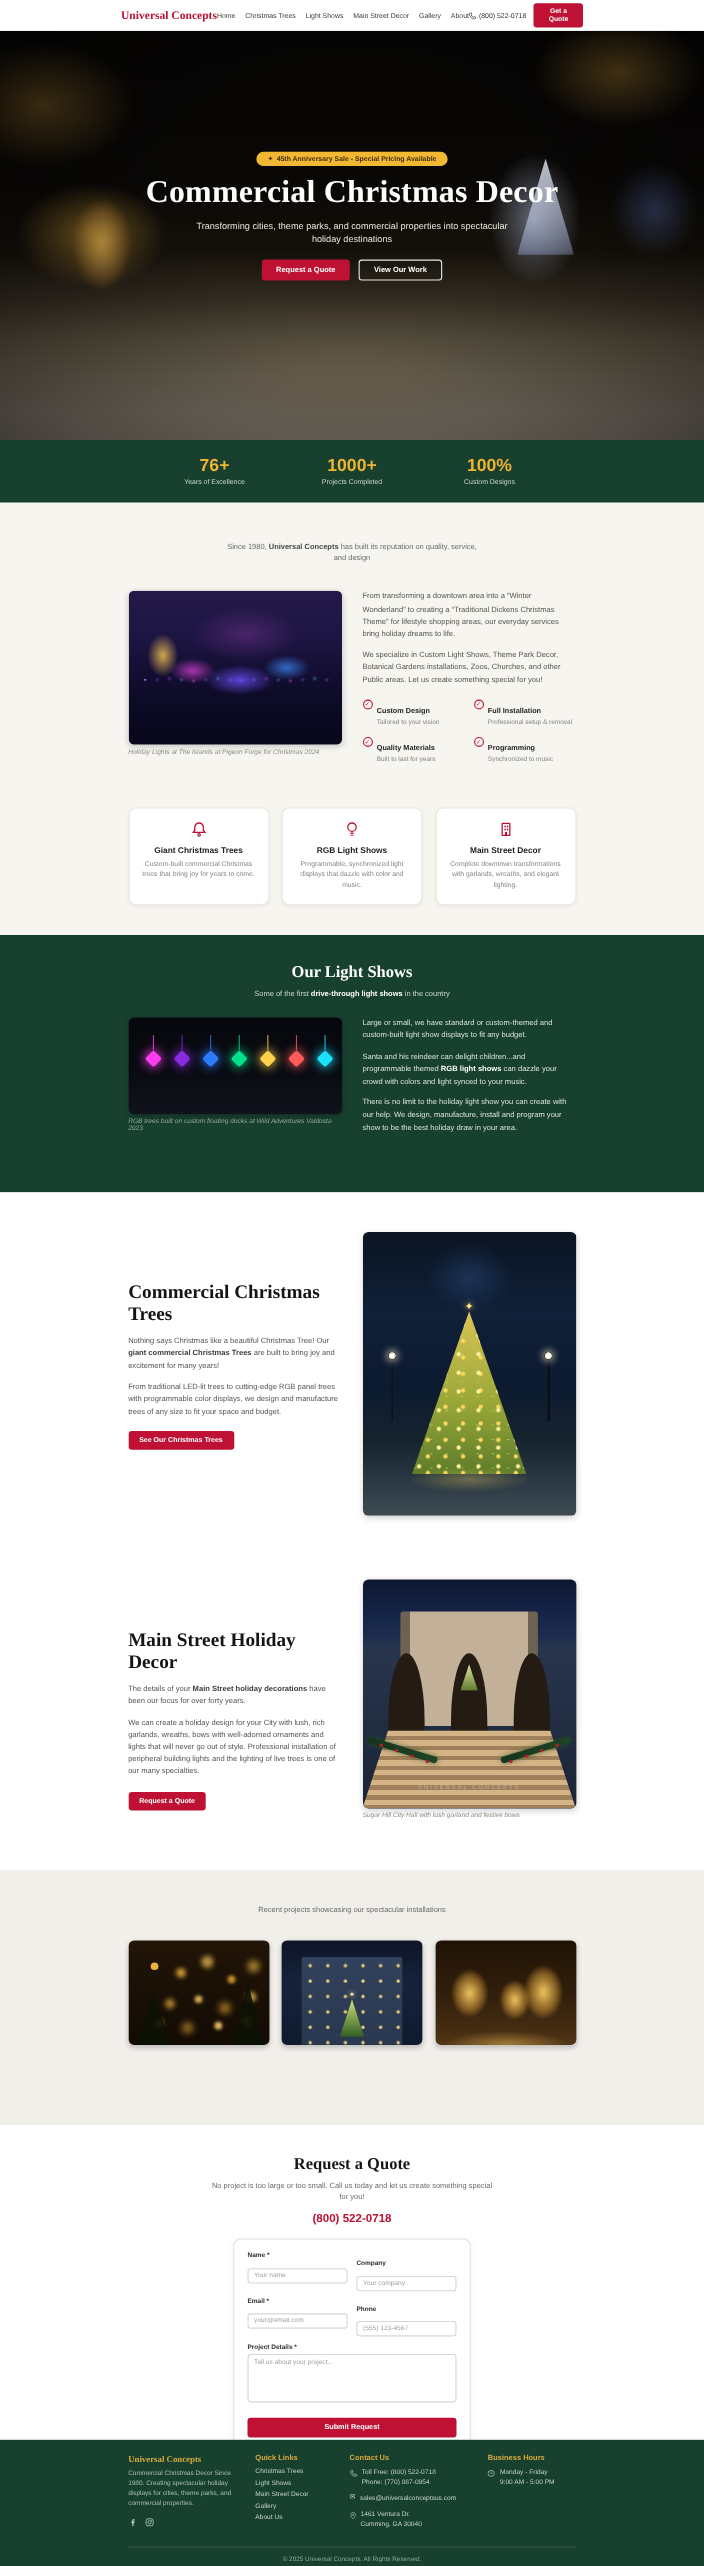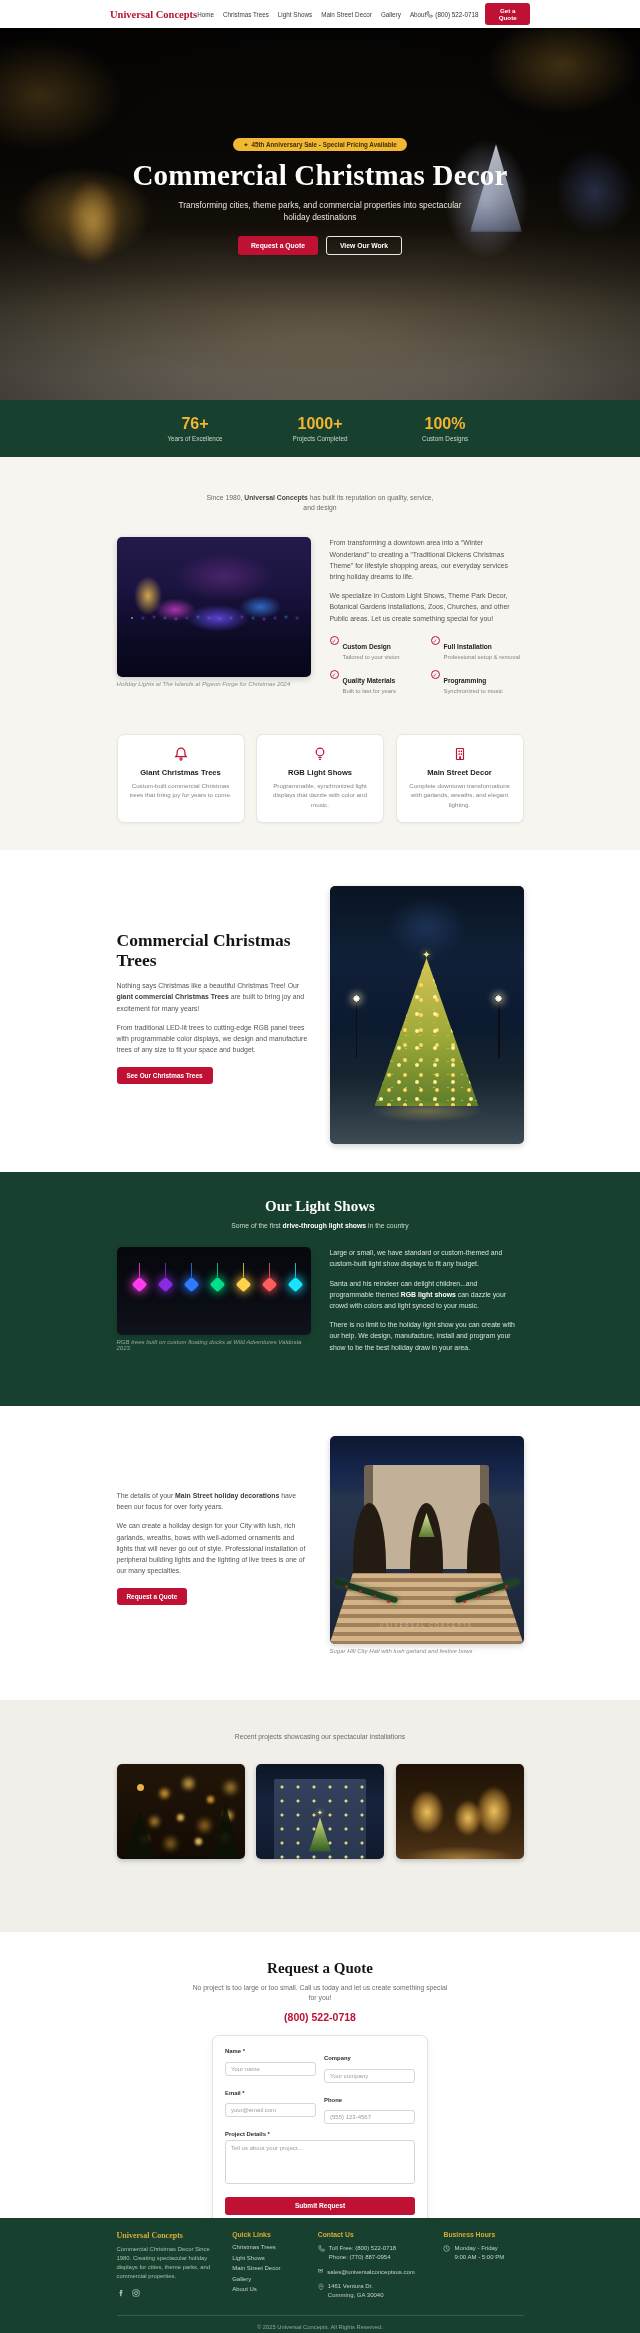--- a/index.html
+++ b/index.html
@@ -327,42 +327,20 @@
               <rect x="8.7" y="7.3" width="1.3" height="1.6" fill="#BE1133"></rect>
               <rect x="7.1" y="10.4" width="1.9" height="3" fill="#BE1133"></rect>
             </svg>
           <div class="card-t">Main Street Decor</div>
           <div class="card-d">Complete downtown transformations with garlands, wreaths, and elegant lighting.</div>
         </div>
       </div>
     </div>
   </section>
 
-  <section class="sec trees">
-    <div class="wrap">
-      <div class="cols" style="margin-top:0;">
-        <div class="col-l" style="padding-top:44px;">
-          <h2 class="h2-left serif">Commercial Christmas Trees</h2>
-          <p class="p" style="margin-top:10px;"><span>Nothing says Christmas like a beautiful Christmas Tree! Our </span><span class="b" style="color:#3c3c38">giant commercial Christmas Trees</span><span> are built to bring joy and excitement for many years!</span></p>
-          <p class="p">From traditional LED-lit trees to cutting-edge RGB panel trees with programmable color displays, we design and manufacture trees of any size to fit your space and budget.</p>
-          <button class="btn body-btn">See Our Christmas Trees</button>
-        </div>
-        <div class="col-r">
-          <div class="ph img-tree">
-            <span class="tree-star">✦</span>
-            <div class="big-tree"></div>
-            <div class="tree-glow"></div>
-            <i class="lamp lamp-l"></i>
-            <i class="lamp lamp-r"></i>
-          </div>
-        </div>
-      </div>
-    </div>
-  </section>
-
   <section class="sec lights">
     <div class="wrap">
       <h2 class="h2 h2-w serif">Our Light Shows</h2>
       <p class="sub sub-w"><span>Some of the first </span><span class="b">drive-through light shows</span><span> in the country</span></p>
       <div class="cols" style="margin-top:16px;">
         <div class="col-l">
           <div class="ph img-ls">
             <i class="ls-tip t1" style="left:22px;"></i>
               <i class="ls-tree c1" style="left:17px;"></i>
             <i class="ls-tip t2" style="left:48px;"></i>
@@ -382,24 +360,47 @@
         </div>
         <div class="col-r">
           <p class="p p-w">Large or small, we have standard or custom-themed and custom-built light show displays to fit any budget.</p>
           <p class="p p-w"><span>Santa and his reindeer can delight children...and programmable themed </span><span class="b" style="color:#fff">RGB light shows</span><span> can dazzle your crowd with colors and light synced to your music.</span></p>
           <p class="p p-w">There is no limit to the holiday light show you can create with our help. We design, manufacture, install and program your show to be the best holiday draw in your area.</p>
         </div>
       </div>
     </div>
   </section>
 
-  <section class="sec mains">
+  <section class="sec trees">
     <div class="wrap">
       <div class="cols" style="margin-top:0;">
         <div class="col-l" style="padding-top:44px;">
+          <h2 class="h2-left serif">Commercial Christmas Trees</h2>
+          <p class="p" style="margin-top:10px;"><span>Nothing says Christmas like a beautiful Christmas Tree! Our </span><span class="b" style="color:#3c3c38">giant commercial Christmas Trees</span><span> are built to bring joy and excitement for many years!</span></p>
+          <p class="p">From traditional LED-lit trees to cutting-edge RGB panel trees with programmable color displays, we design and manufacture trees of any size to fit your space and budget.</p>
+          <button class="btn body-btn">See Our Christmas Trees</button>
+        </div>
+        <div class="col-r">
+          <div class="ph img-tree">
+            <span class="tree-star">✦</span>
+            <div class="big-tree"></div>
+            <div class="tree-glow"></div>
+            <i class="lamp lamp-l"></i>
+            <i class="lamp lamp-r"></i>
+          </div>
+        </div>
+      </div>
+    </div>
+  </section>
+
+  <section class="sec mains">
+    <div class="wrap">
+      <div class="cols" style="margin-top:0;">
+        <div class="col-l" style="padding-top:44px;">
+          <h2 class="h2-left serif">Main Street Holiday Decor</h2>
           <p class="p" style="margin-top:10px;"><span>The details of your </span><span class="b" style="color:#3c3c38">Main Street holiday decorations</span><span> have been our focus for over forty years.</span></p>
           <p class="p">We can create a holiday design for your City with lush, rich garlands, wreaths, bows with well-adorned ornaments and lights that will never go out of style. Professional installation of peripheral building lights and the lighting of live trees is one of our many specialties.</p>
           <button class="btn body-btn">Request a Quote</button>
         </div>
         <div class="col-r">
           <div class="ph img-sh">
             <div class="sh-bldg"></div>
             <i class="sh-arch a1"></i>
             <i class="sh-arch a2"></i>
             <i class="sh-arch a3"></i>

